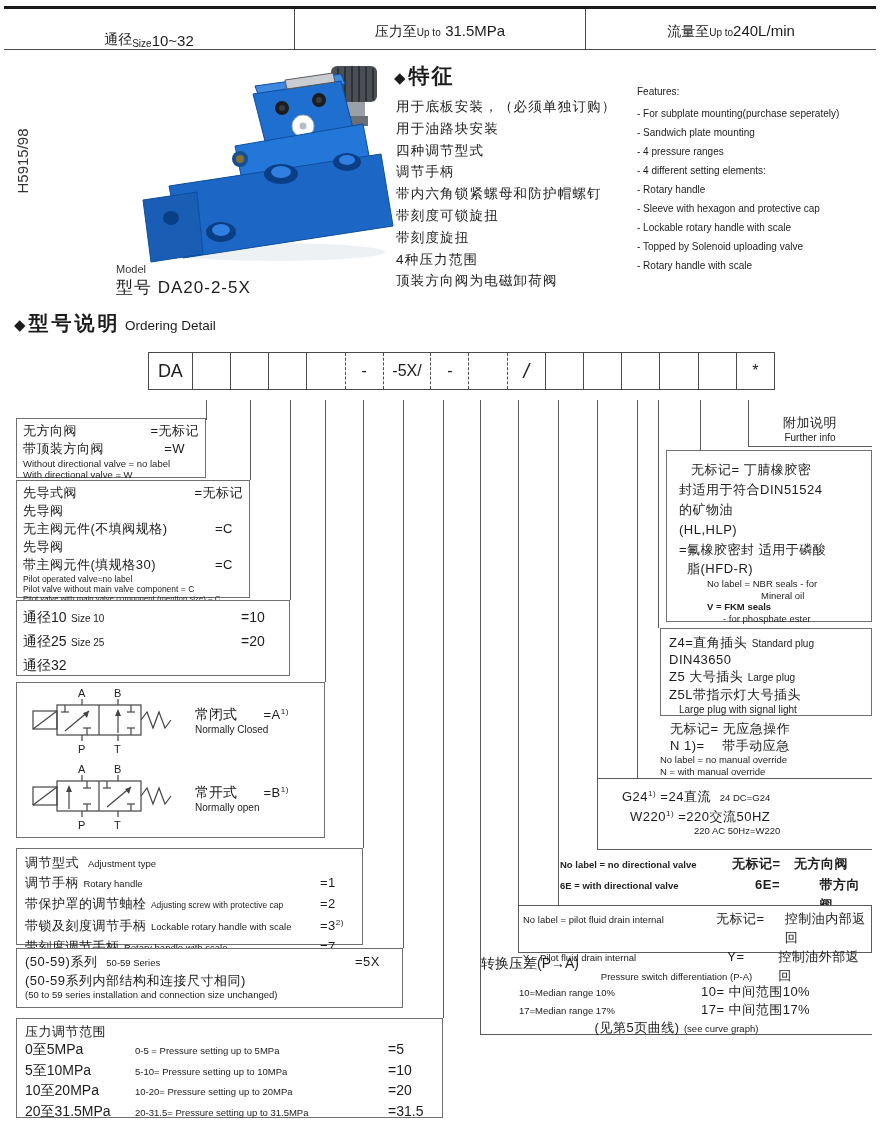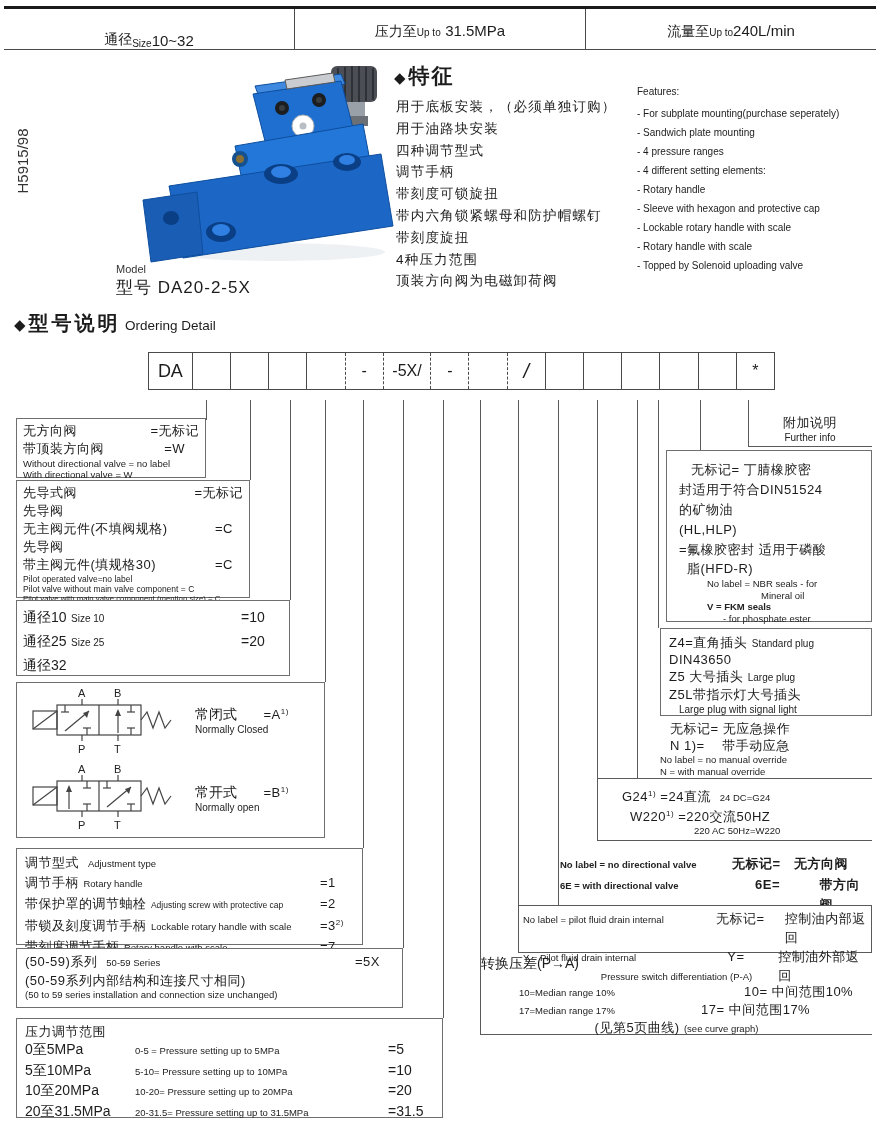--- a/index.html
+++ b/index.html
@@ -89,38 +89,38 @@
   <div class="abs" style="left:116px;top:276px;font-size:17px;letter-spacing:1px;">型号 DA20-2-5X</div>
 
   <div class="abs" style="left:394px;top:62px;">
     <span class="marker">◆</span><span class="h-cn">特征</span>
   </div>
   <div class="abs feat-cn" style="left:396px;top:96px;width:250px;">
     <div>用于底板安装，（必须单独订购）</div>
     <div>用于油路块安装</div>
     <div>四种调节型式</div>
     <div>调节手柄</div>
+    <div>带内六角锁紧螺母和防护帽螺钉</div>
     <div>带刻度可锁旋扭</div>
-    <div>带内六角锁紧螺母和防护帽螺钉</div>
     <div>带刻度旋扭</div>
     <div>4种压力范围</div>
     <div>顶装方向阀为电磁卸荷阀</div>
   </div>
 
   <div class="abs feat-en" style="left:637px;top:82px;width:238px;">
     <div class="en11" style="margin-bottom:3px;">Features:</div>
     <div>- For subplate mounting(purchase seperately)</div>
     <div>- Sandwich plate mounting</div>
     <div>- 4 pressure ranges</div>
     <div>- 4 different setting elements:</div>
     <div>- Rotary handle</div>
     <div>- Sleeve with hexagon and protective cap</div>
     <div>- Lockable rotary handle  with scale</div>
+    <div>- Topped by Solenoid uploading valve</div>
     <div>- Rotary handle with scale</div>
-    <div>- Topped by Solenoid uploading valve</div>
   </div>
 
   <div class="abs" style="left:14px;top:310px;">
     <span class="marker">◆</span><span style="font-size:20px;font-weight:bold;letter-spacing:3px;">型号说明</span>
     <span style="font-size:13.5px;">Ordering Detail</span>
   </div>
 
   <div class="codebar">
     <div class="codecell">DA</div>
     <div class="codecell"></div>
@@ -341,21 +341,21 @@
     <div class="en10" style="padding-left:10px;line-height:14px;">Large plug with signal light</div>
   </div>
 
   <div class="abs" style="left:648px;top:720px;width:224px;">
     <div class="cn13" style="line-height:17px;padding-left:22px;">无标记= 无应急操作</div>
     <div class="cn13" style="line-height:17px;padding-left:22px;">N 1)=　 带手动应急</div>
     <div class="en9" style="padding-left:12px;line-height:12px;">No label = no manual override</div>
     <div class="en9" style="padding-left:12px;line-height:12px;">N  = with manual override</div>
   </div>
 
-  <div class="abs" style="left:597px;top:778px;width:275px;height:63px;border:1px solid #5a5a5a;border-right:none;box-sizing:border-box;padding:8px 0 0 24px;">
+  <div class="abs" style="left:597px;top:778px;width:275px;height:72px;border:1px solid #5a5a5a;border-right:none;box-sizing:border-box;padding:8px 0 0 24px;">
     <div style="line-height:18px;"><span class="cn13"><span>G24</span><sup>1)</sup> <span>=24直流</span></span>&nbsp;&nbsp;<span class="en9">24 DC=G24</span></div>
     <div style="line-height:17px;padding-left:8px;"><span class="cn13"><span>W220</span><sup>1)</sup> <span>=220交流50HZ</span></span></div>
     <div class="en9" style="padding-left:72px;line-height:12px;">220 AC 50Hz=W220</div>
   </div>
 
   <div class="abs" style="left:560px;top:854px;width:312px;font-weight:bold;">
     <div class="row" style="line-height:20px;">
         <span class="en9" style="width:172px;">No label = no directional valve</span>
         <span class="cn13" style="width:62px;">无标记=</span>
         <span class="cn13">无方向阀</span>
@@ -376,21 +376,21 @@
     <div class="row" style="line-height:19px;">
         <span class="en9" style="width:198px;">Y = Pilot fluid drain internal</span>
         <span class="cn13" style="width:62px;padding-left:10px;box-sizing:border-box;">Y=</span>
         <span class="cn13">控制油外部返回</span>
       </div>
   </div>
 
   <div class="abs" style="left:480px;top:953px;width:392px;height:82px;border-left:1px solid #5a5a5a;border-bottom:1px solid #5a5a5a;box-sizing:border-box;padding-top:2px;">
     <div class="cn14" style="text-align:left;line-height:16px;">转换压差(P→A)</div>
     <div class="en9" style="text-align:center;line-height:12px;">Pressure switch differentiation (P-A)</div>
-    <div class="row" style="line-height:17px;padding-left:38px;gap:43px;">
+    <div class="row" style="line-height:17px;padding-left:38px;">
         <span class="en9" style="width:182px;">10=Median range 10%</span>
         <span class="cn13">10= 中间范围10%</span>
       </div>
     <div class="row" style="line-height:17px;padding-left:38px;">
         <span class="en9" style="width:182px;">17=Median range 17%</span>
         <span class="cn13">17= 中间范围17%</span>
       </div>
     <div style="text-align:center;line-height:16px;"><span class="cn13">(见第5页曲线)</span> <span class="en9">(see curve graph)</span></div>
   </div>
 

